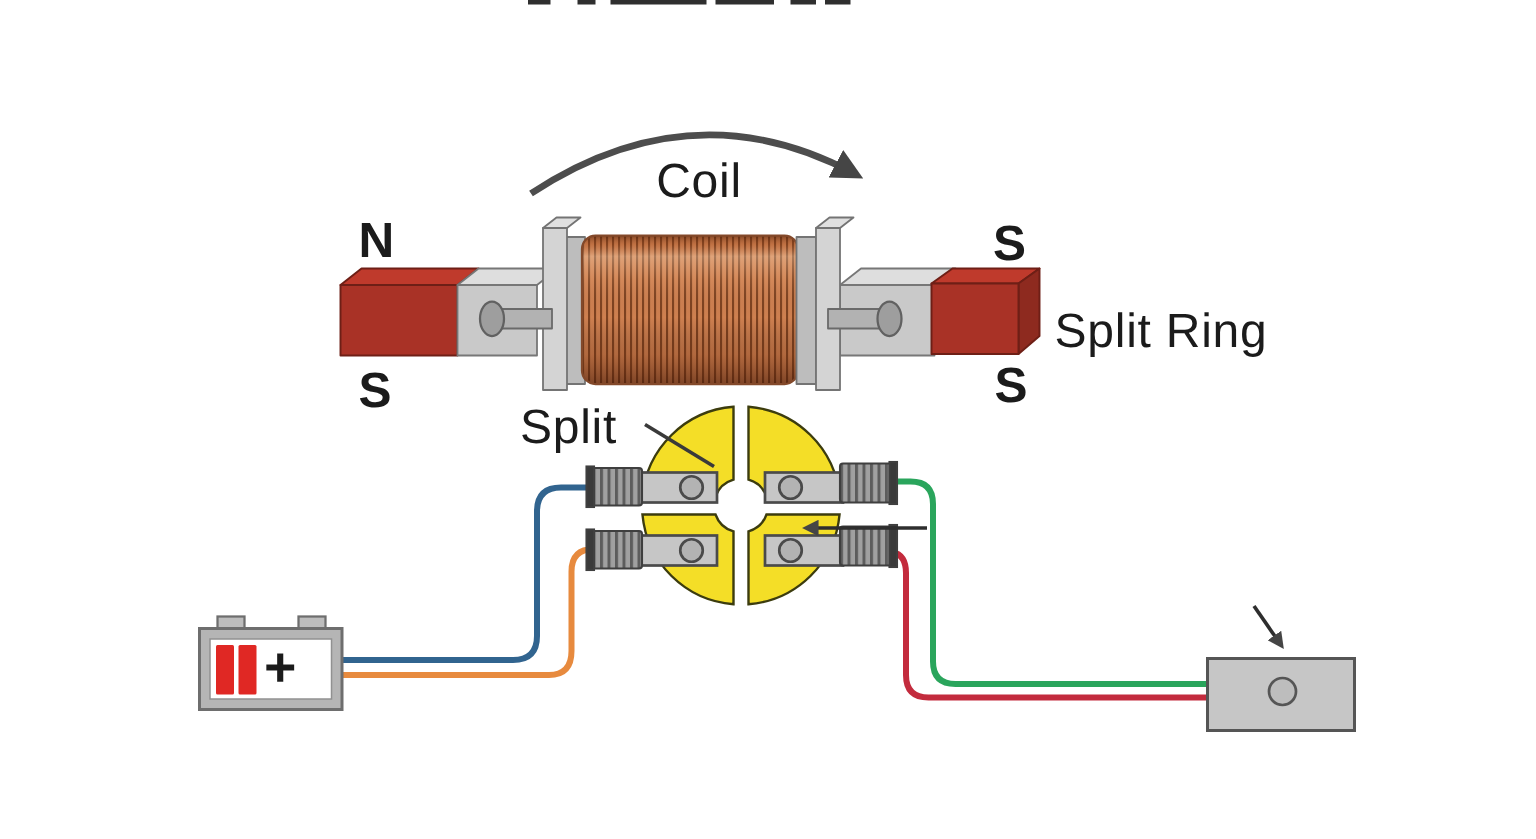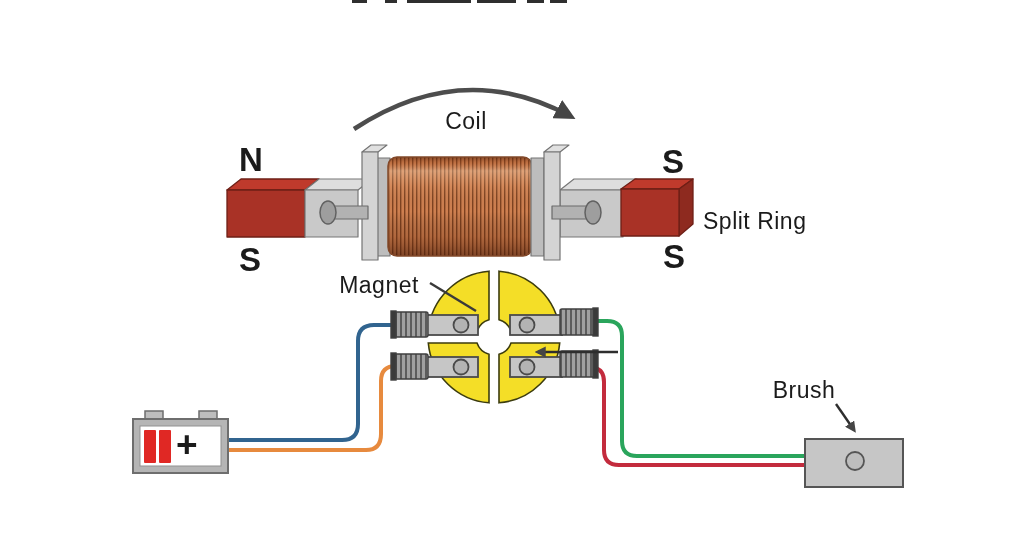--- a/index.html
+++ b/index.html
@@ -1,21 +1,21 @@
 <!DOCTYPE html>
 <html><head>
 <meta charset="utf-8">
 <style>
   html,body{margin:0;padding:0;background:#ffffff;}
   body{width:1024px;height:559px;overflow:hidden;position:relative;
        font-family:"Liberation Sans",sans-serif;}
   .canvas{position:absolute;inset:0;width:1024px;height:559px;}
   svg{position:absolute;left:0;top:0;}
   .lbl{position:absolute;transform:translate(-50%,-50%);
-       font-size:23px;color:#1b1b1b;white-space:nowrap;letter-spacing:0.5px;}
+       font-size:32px;color:#1b1b1b;white-space:nowrap;letter-spacing:0.5px;}
   .lbl.left-anchor{transform:translate(0,-50%);margin-top:17px;}
   .pole{font-weight:700;font-size:33px;letter-spacing:0;}
   .plus{font-weight:700;font-size:37px;}
 </style>
 </head>
 <body>
 
 <div class="canvas">
 
 <svg width="1024" height="559" viewBox="0 0 1024 559">
@@ -132,22 +132,21 @@
   </g>
 
   <g>
     <rect x="805" y="439" width="98" height="48" fill="#c6c6c6" stroke="#555" stroke-width="2"></rect>
     <circle cx="855" cy="461" r="9" fill="#bdbdbd" stroke="#555" stroke-width="1.8"></circle>
     <line x1="836" y1="404" x2="854" y2="430" stroke="#2e2e2e" stroke-width="2.4" marker-end="url(#ah)"></line>
   </g>
 </svg>
 
 <div class="lbl" style="left:466px;top:121px;">Coil</div>
-<div class="lbl" style="left:379px;top:285px;">Magnet</div>
+<div class="lbl" style="left:379px;top:285px;">Split</div>
 <div class="lbl left-anchor" style="left:703px;top:204px;">Split Ring</div>
-<div class="lbl" style="left:804px;top:390px;">Brush</div>
 <div class="lbl pole" style="left:251px;top:160px;">N</div>
 <div class="lbl pole" style="left:250px;top:260px;">S</div>
 <div class="lbl pole" style="left:673px;top:162px;">S</div>
 <div class="lbl pole" style="left:674px;top:257px;">S</div>
 <div class="lbl plus" style="left:187px;top:445px;">+</div>
 
 </div>
 
 </body></html>

